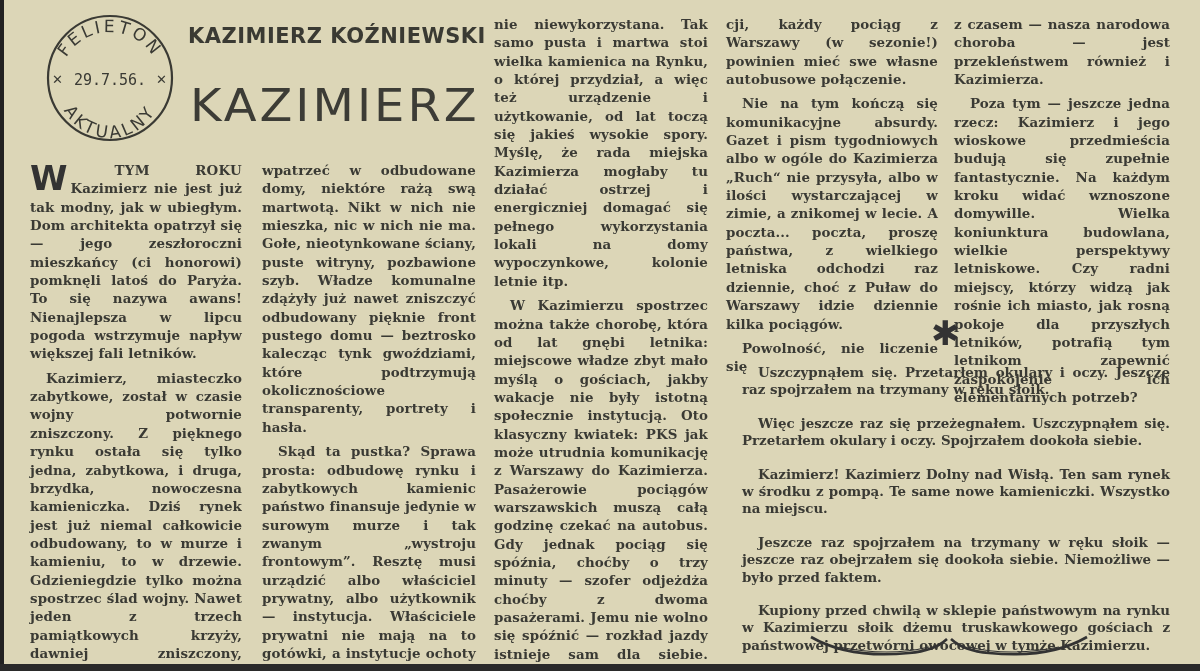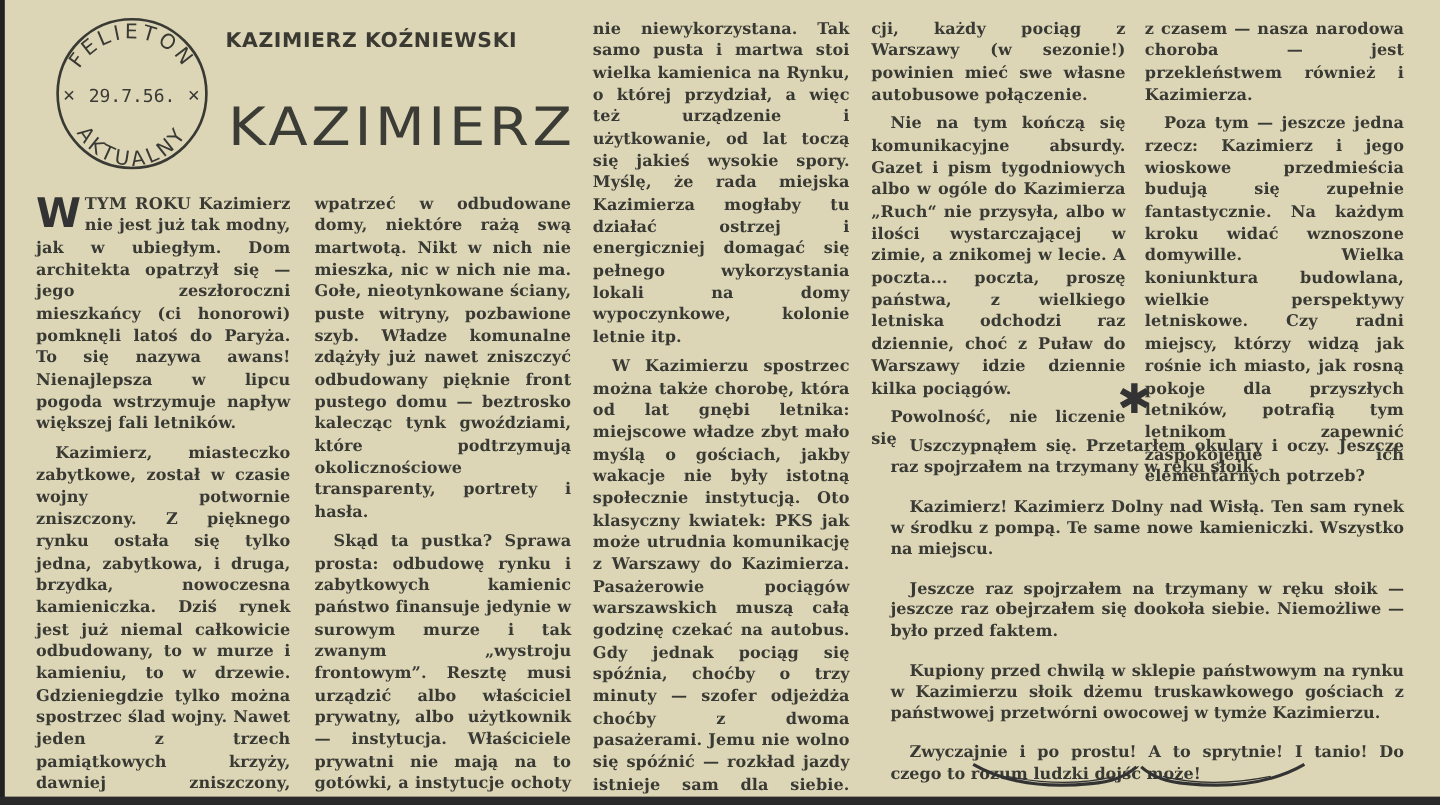--- a/index.html
+++ b/index.html
@@ -29,34 +29,34 @@
   .col p.noindent { text-indent: 0; }
   .col p + p { margin-top: 6px; }
 
   
   .stamp {
     position: absolute; left: 40px; top: 12px; width: 132px; height: 132px;
   }
   .author {
     position: absolute; left: 184px; top: 24px;
     font-family: "DejaVu Sans", sans-serif; font-weight: bold;
-    font-size: 17px; letter-spacing: 0.5px; color: #3a3a33;
+    font-size: 21px; letter-spacing: 0.5px; color: #3a3a33;
   }
   .title {
     position: absolute; left: 186px; top: 80px;
     font-family: "DejaVu Sans", sans-serif; font-weight: normal;
     font-size: 48px; letter-spacing: 3px; color: #3c3c36;
     transform: scaleY(0.92); transform-origin: top left;
   }
 
   .dropcap {
     float: left; font-family: "DejaVu Sans", sans-serif; font-weight: bold;
     font-size: 34px; line-height: 30px; margin: 2px 3px 0 0; color: #333;
   }
-  .smallcaps { font-weight: 700; letter-spacing: 0.3px; }
+  .smallcaps { font-weight: 700; letter-spacing: 0.3px; margin-left: 44px; }
 
   .asterisk {
     position: absolute; left: 927px; top: 313px;
     font-family: "DejaVu Sans", sans-serif; font-size: 34px; font-weight: bold; color: #333;
   }
   .wide {
     position: absolute; left: 722px; top: 348px; width: 460px;
     font-size: 13.4px; line-height: 17.4px; text-align: justify; font-weight: 600;
   }
   .wide p { margin: 16px; text-indent: 16px; }
@@ -113,20 +113,21 @@
 
   <div class="col" style="left:950px; top:15px; width:216px;">
     <p class="noindent">z czasem — nasza narodowa choroba — jest przekleństwem również i Kazimierza.</p>
     <p>Poza tym — jeszcze jedna rzecz: Kazimierz i jego wioskowe przedmieścia budują się zupełnie fantastycznie. Na każdym kroku widać wznoszone domywille. Wielka koniunktura budowlana, wielkie perspektywy letniskowe. Czy radni miejscy, którzy widzą jak rośnie ich miasto, jak rosną pokoje dla przyszłych letników, potrafią tym letnikom zapewnić zaspokojenie ich elementarnych potrzeb?</p>
   </div>
 
   <div class="asterisk">✱</div>
 
   <div class="wide">
     <p>Uszczypnąłem się. Przetarłem okulary i oczy. Jeszcze raz spojrzałem na trzymany w ręku słoik.</p>
+    <p>Więc jeszcze raz się przeżegnałem. Uszczypnąłem się. Przetarłem okulary i oczy. Spojrzałem dookoła siebie.</p>
     <p>Kazimierz! Kazimierz Dolny nad Wisłą. Ten sam rynek w środku z pompą. Te same nowe kamieniczki. Wszystko na miejscu.</p>
     <p>Jeszcze raz spojrzałem na trzymany w ręku słoik — jeszcze raz obejrzałem się dookoła siebie. Niemożliwe — było przed faktem.</p>
     <p>Kupiony przed chwilą w sklepie państwowym na rynku w Kazimierzu słoik dżemu truskawkowego gościach z państwowej przetwórni owocowej w tymże Kazimierzu.</p>
     <p>Zwyczajnie i po prostu! A to sprytnie! I tanio! Do czego to rozum ludzki dojść może!</p>
   </div>
 
   <svg class="ornament" viewBox="0 0 280 26">
     <path d="M 2 4 Q 40 26 100 20 Q 125 18 138 6" fill="none" stroke="#333" stroke-width="2.6"></path>
     <path d="M 278 4 Q 240 26 180 20 Q 155 18 142 6" fill="none" stroke="#333" stroke-width="2.6"></path>
     <path d="M 30 14 Q 80 24 120 14" fill="none" stroke="#333" stroke-width="1.2"></path>

